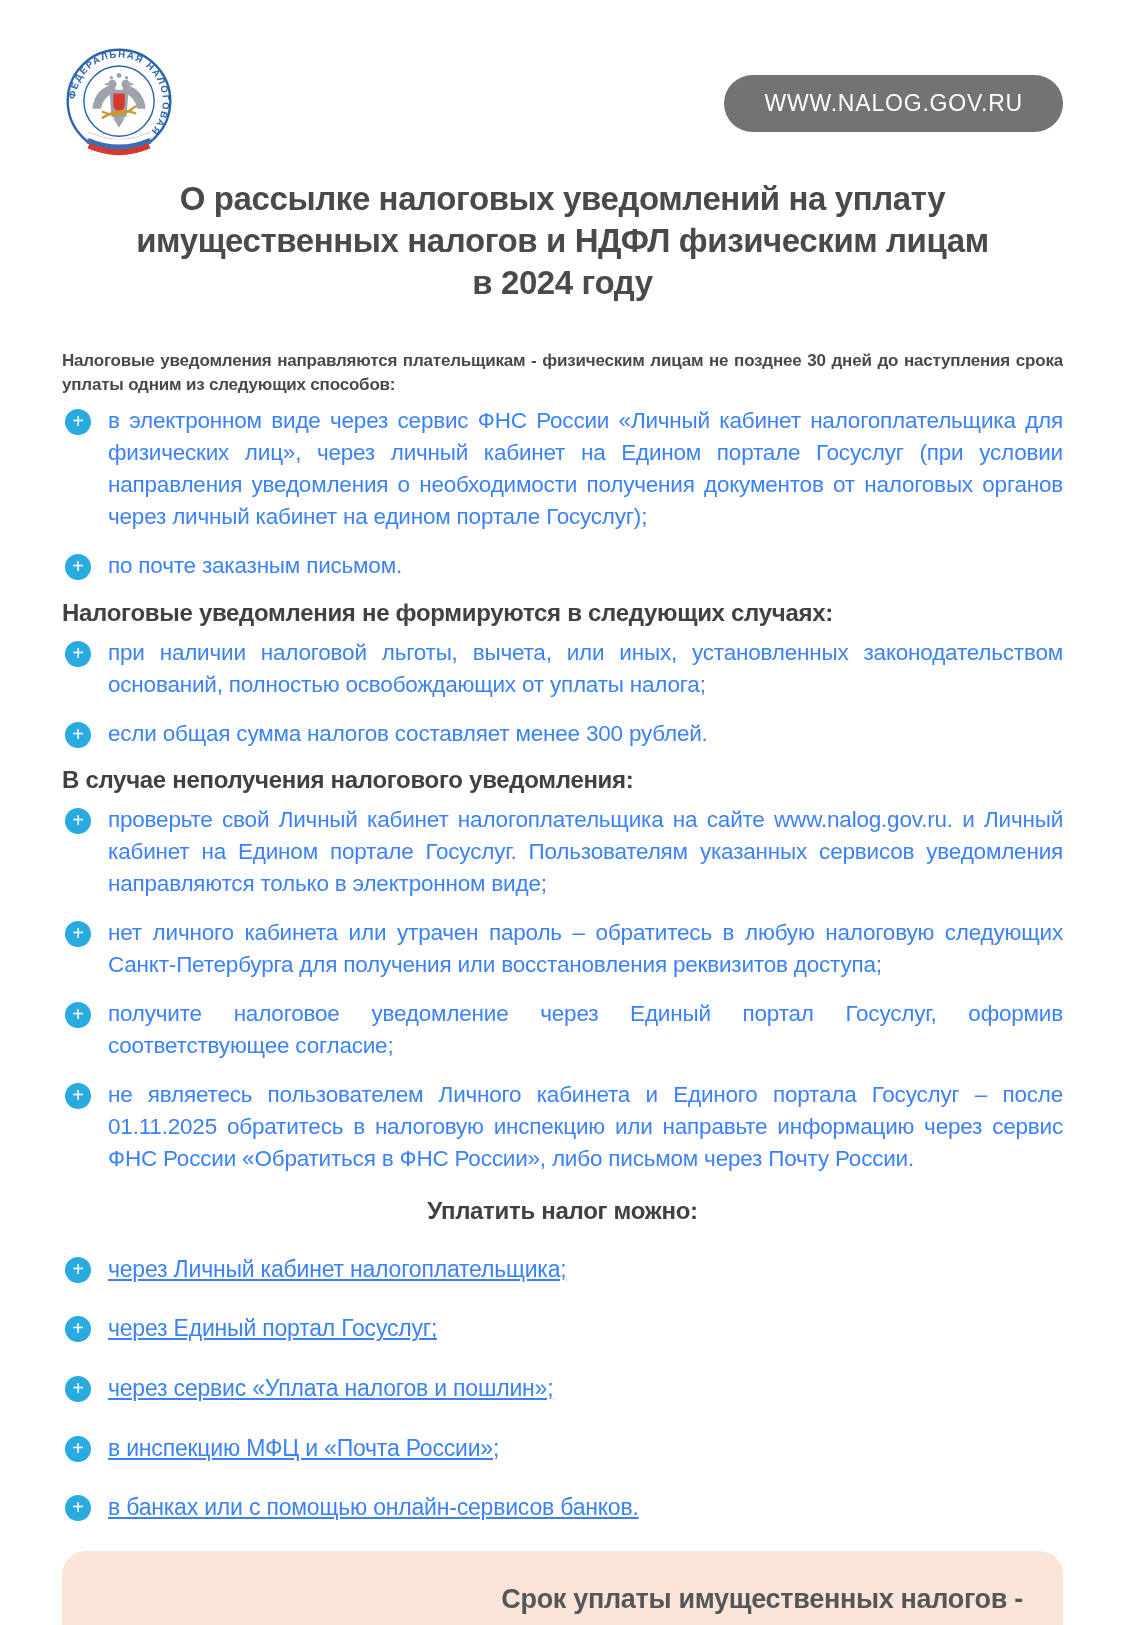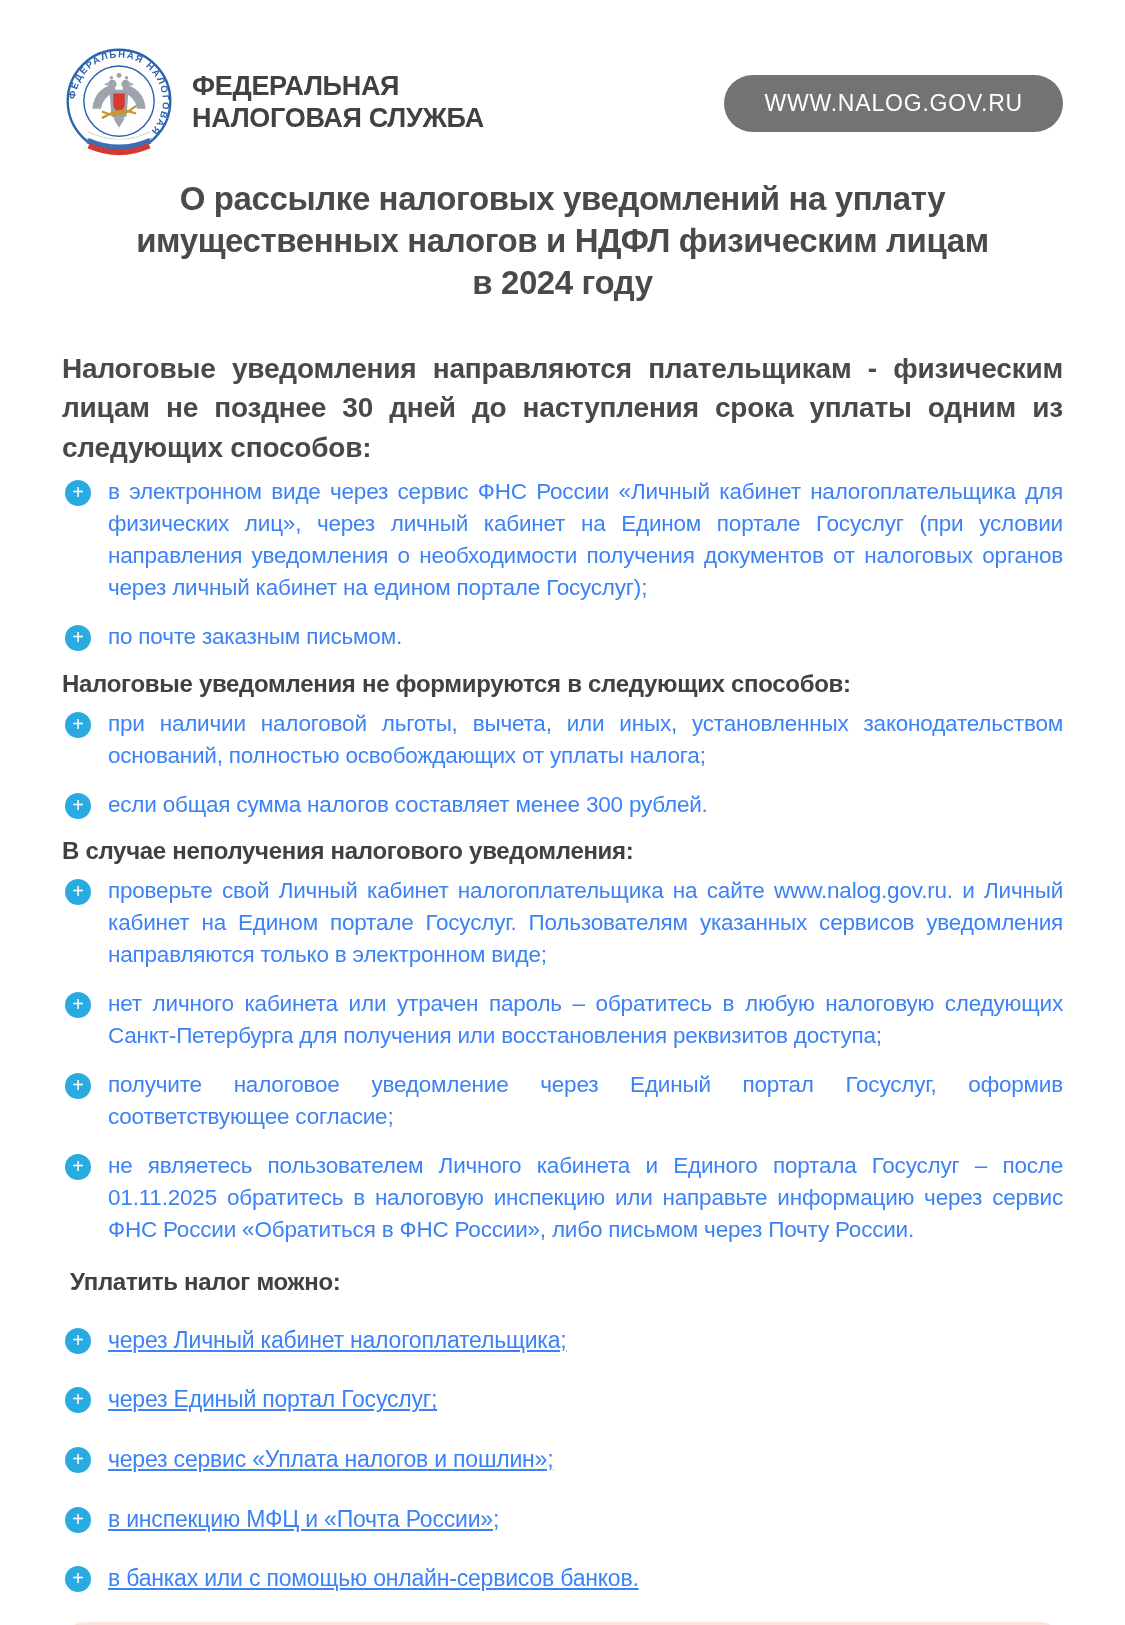--- a/index.html
+++ b/index.html
@@ -28,40 +28,40 @@
   
   h1 {
     margin: 18px auto 6px; max-width: 930px; text-align: center;
     font-size: 33px; line-height: 1.28; font-weight: 700;
     color: #4A4A4C; letter-spacing: -0.4px; white-space: pre-line;
   }
 
   
   #content { margin-top: 12px; }
   .intro {
-    font-weight: 700; font-size: 28px; line-height: 1.42;
+    font-weight: 700; font-size: 17px; line-height: 1.42;
     color: #48494B; text-align: justify; letter-spacing: -0.2px;
     margin-bottom: 8px;
     margin-top: 44px;
   }
   h2 {
     font-size: 24px; color: #414042; font-weight: 700;
     letter-spacing: -0.3px; margin: 4px 0 10px;
   }
   .bullet { display: flex; align-items: flex-start; margin-bottom: 17px; }
   .plus-icon {
     flex: 0 0 auto; width: 26px; height: 26px; border-radius: 50%;
     background: #29ABE2; color: #ffffff; font-size: 20px; line-height: 25px;
     text-align: center; margin: 4px 17px 0 3px; font-weight: 400;
   }
   .bullet-text {
     flex: 1; font-size: 22.5px; line-height: 1.42; color: #3b82f6;
     text-align: justify; letter-spacing: -0.2px;
   }
-  section.loose h2 { margin: 22px 8px 28px; }
+  section.loose h2 { margin: 22px 8px 28px; text-align: center; }
   section.loose .bullet { margin-bottom: 27px; }
   section.loose .bullet-text { text-align: left; font-size: 23px; text-decoration: underline; }
 
   
   .deadline-box {
     margin-top: 8px; background: #FAE5D8; border-radius: 24px;
     padding: 26px 40px 30px; text-align: center;
   }
   .deadline-line {
     font-weight: 700; font-size: 27px; line-height: 1.65;
@@ -104,45 +104,41 @@
           <path d="M42,69 Q60,78 78,63"></path>
         </g>
         <g fill="none">
           <path d="M26,94 Q60,110 94,94" stroke="#AEB6BF" stroke-width="8"></path>
           <path d="M26,93.5 Q60,109 94,93.5" stroke="#FFFFFF" stroke-width="6"></path>
           <path d="M27,99.5 Q60,114 93,99.5" stroke="#3C6EB5" stroke-width="6"></path>
           <path d="M28,105 Q60,119 92,105" stroke="#D8392F" stroke-width="6"></path>
         </g>
       </svg>
     </div>
-    <div class="org-name">
-      <div>ФЕДЕРАЛЬНАЯ</div>
-      <div>НАЛОГОВАЯ СЛУЖБА</div>
-    </div>
     <div class="badge">WWW.NALOG.GOV.RU</div>
   </header>
 
   <h1>О рассылке налоговых уведомлений на уплату
 имущественных налогов и НДФЛ физическим лицам
 в 2024 году</h1>
 
   <main id="content">
       <section>
         <p class="intro">Налоговые уведомления направляются плательщикам - физическим лицам не позднее 30 дней до наступления срока уплаты одним из следующих способов:</p>
         <div class="bullet">
           <span class="plus-icon">+</span>
           <span class="bullet-text">в электронном виде через сервис ФНС России «Личный кабинет налогоплательщика для физических лиц», через личный кабинет на Едином портале Госуслуг (при условии направления уведомления о необходимости получения документов от налоговых органов через личный кабинет на едином портале Госуслуг);</span>
         </div>
         <div class="bullet">
           <span class="plus-icon">+</span>
           <span class="bullet-text">по почте заказным письмом.</span>
         </div>
       </section>
       <section>
-        <h2>Налоговые уведомления не формируются в следующих способов:</h2>
+        <h2>Налоговые уведомления не формируются в следующих случаях:</h2>
         <div class="bullet">
           <span class="plus-icon">+</span>
           <span class="bullet-text">при наличии налоговой льготы, вычета, или иных, установленных законодательством оснований, полностью освобождающих от уплаты налога;</span>
         </div>
         <div class="bullet">
           <span class="plus-icon">+</span>
           <span class="bullet-text">если общая сумма налогов составляет менее 300 рублей.</span>
         </div>
       </section>
       <section>

